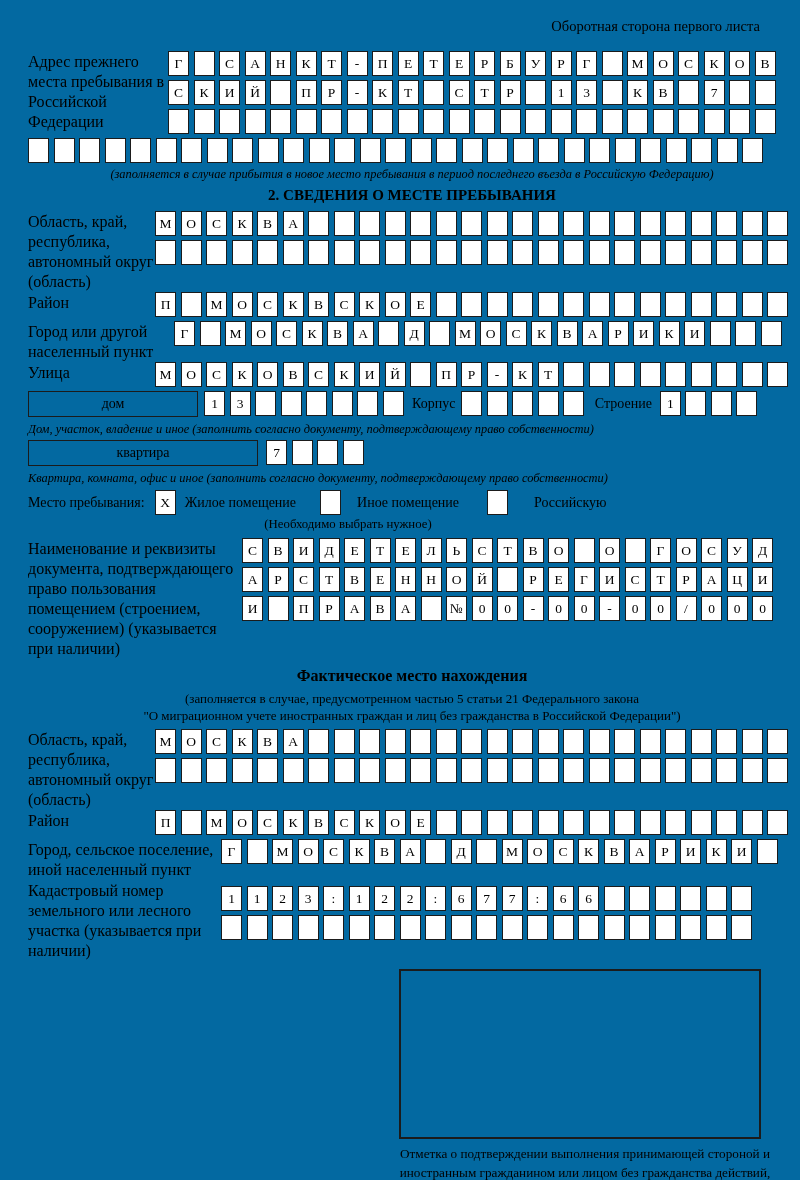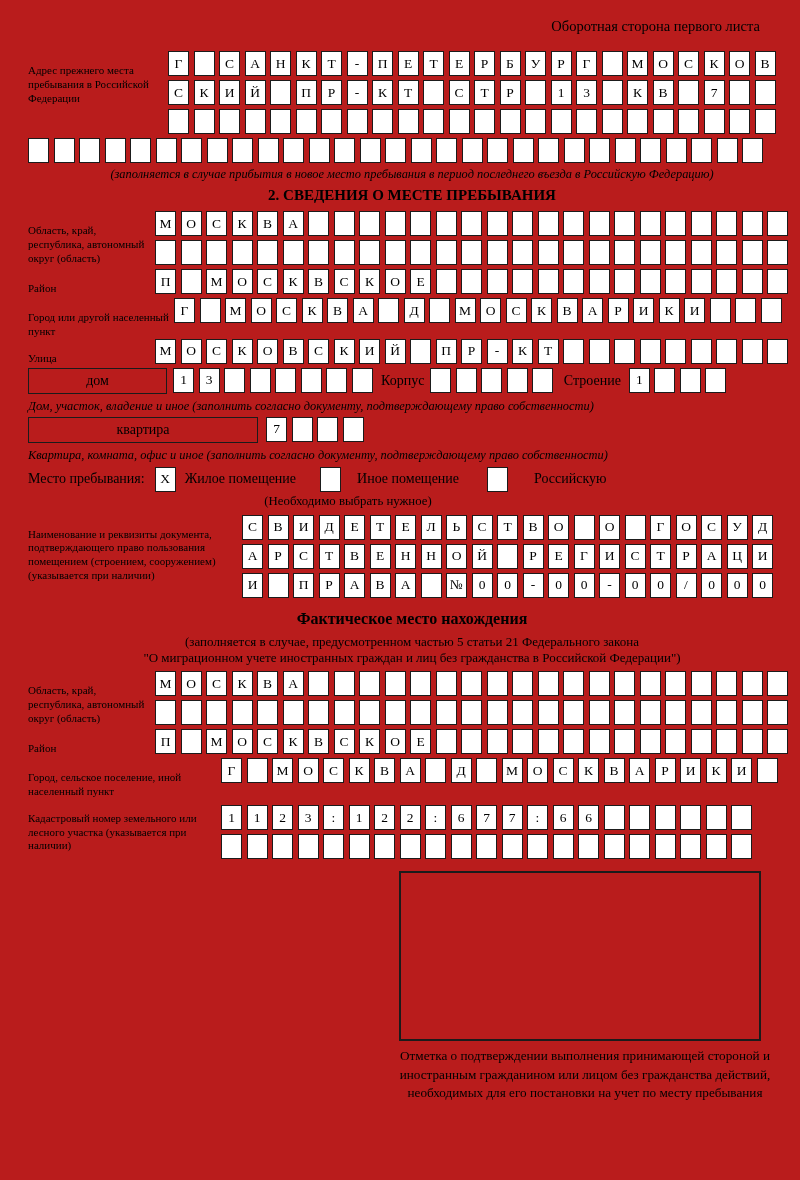--- a/index.html
+++ b/index.html
@@ -1,26 +1,26 @@
 <!DOCTYPE html>
 <html><head>
 <meta charset="utf-8">
 <style>
   * { box-sizing: border-box; }
   html, body { margin: 0; padding: 0; background: #ffffff; }
   .page {
     width: 800px; height: 1180px;
     padding: 18px 4px 0 28px;
     font-family: "Liberation Serif", "DejaVu Serif", serif;
-    color: #000; background: #b91c1c; overflow: hidden;
+    color: #000; background: #0369a1; overflow: hidden;
   }
   .hdr { text-align: right; font-size: 14.5px; padding-right: 36px; margin-bottom: 16px; }
 
   .frow { display: flex; align-items: flex-start; }
-  .flabel { flex: none; font-size: 11px; line-height: 1.25; padding-top: 1px; margin-top: 12px; }
+  .flabel { flex: none; font-size: 16px; line-height: 1.25; padding-top: 1px; }
   .w140 { width: 140px; } .w127 { width: 127px; } .w150 { width: 146px; } .w197 { width: 193px; } .w218 { width: 214px; }
 
   .boxrow { display: flex; margin-bottom: 4px; }
   .cbox {
     flex: none; width: 21px; height: 25px; margin-right: 4.5px;
     border: 1.6px solid #1b1b1b; background: #fff;
     display: flex; align-items: center; justify-content: center;
     font-size: 13.5px; line-height: 1;
   }
   .caption { font-size: 12.4px; text-align: center; margin: 1px 0 3px 0; font-style: italic; }
@@ -317,21 +317,21 @@
         <span class="cbox"></span>
         <span class="cbox"></span>
         <span class="cbox"></span>
         <span class="cbox"></span>
         <span class="cbox"></span>
         <span class="cbox"></span>
       </div>
   </div>
 
   <div class="houserow">
-    <div class="labelbox" style="width:139px">дом</div>
+    <div class="labelbox" style="width:170px">дом</div>
     <div class="boxrow" style="margin-left:6px">
         <span class="cbox">1</span>
         <span class="cbox">3</span>
         <span class="cbox"></span>
         <span class="cbox"></span>
         <span class="cbox"></span>
         <span class="cbox"></span>
         <span class="cbox"></span>
         <span class="cbox"></span>
       </div>

